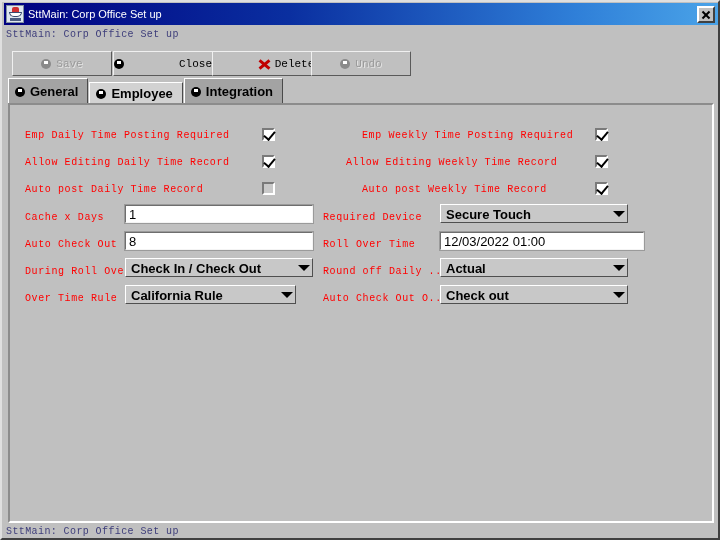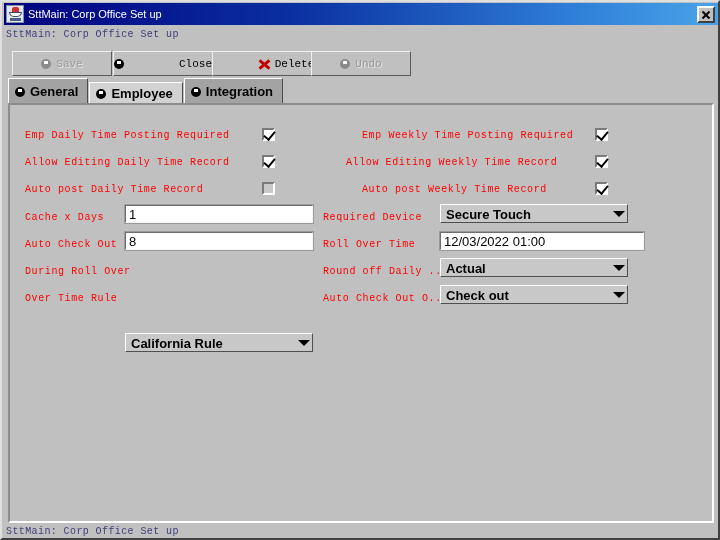--- a/index.html
+++ b/index.html
@@ -410,23 +410,29 @@
         <span class="tick"></span>
       </div>
 
     <div class="fieldlabel" style="left:15px; top:107px;">Cache x Days</div>
     <div class="textinput" style="left:115px; top:100px; width:188px;">1</div>
 
     <div class="fieldlabel" style="left:15px; top:134px;">Auto Check Out x...</div>
     <div class="textinput" style="left:115px; top:127px; width:188px;">8</div>
 
     <div class="fieldlabel" style="left:15px; top:161px;">During Roll Over</div>
+    <div class="combo" style="left:115px; top:153px; width:188px;">
+      <span class="cval">Check In / Check Out</span>
+      <span class="carrow">
+          <span class="tri"></span>
+        </span>
+    </div>
 
     <div class="fieldlabel" style="left:15px; top:188px;">Over Time Rule</div>
-    <div class="combo" style="left:115px; top:180px; width:188px;margin-top:48px;">
+    <div class="combo" style="left:115px; top:180px; width:171px;">
       <span class="cval">California Rule</span>
       <span class="carrow">
           <span class="tri"></span>
         </span>
     </div>
 
     <div class="fieldlabel" style="left:313px; top:107px;">Required Device</div>
     <div class="combo" style="left:430px; top:99px; width:188px;">
       <span class="cval">Secure Touch</span>
       <span class="carrow">

